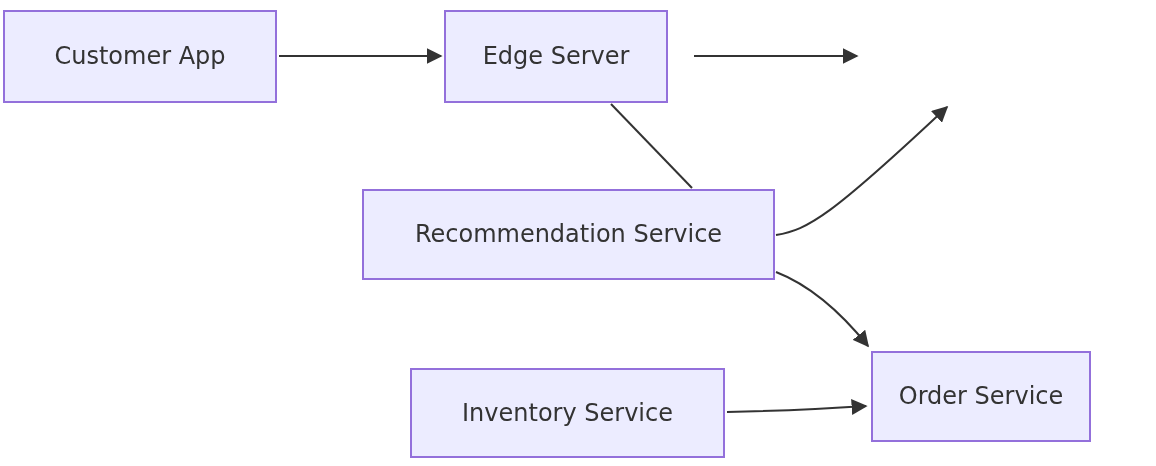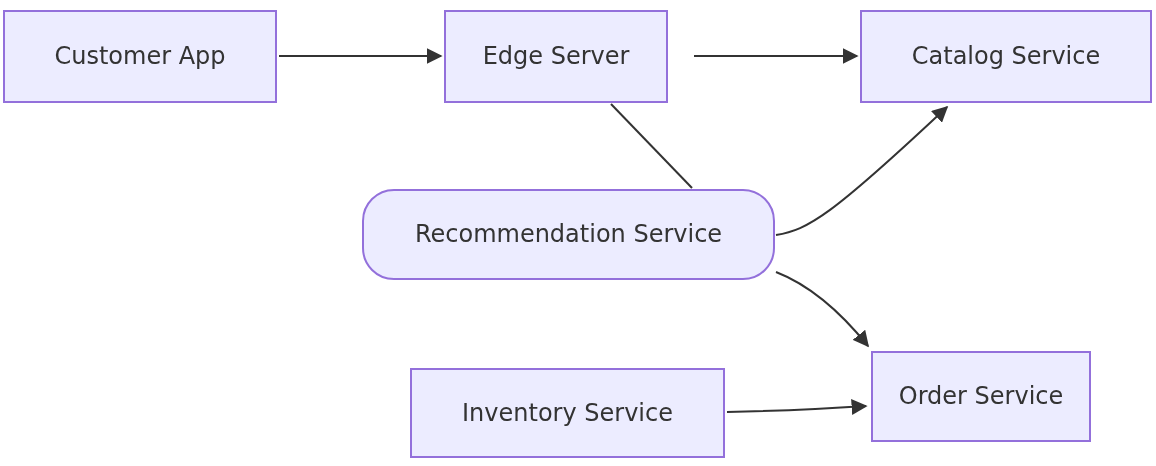--- a/index.html
+++ b/index.html
@@ -45,21 +45,21 @@
   }
   .node .label{
     color:var(--label-text);
     font-size:24px;
     line-height:1.2;
     white-space:nowrap;
   }
   .node-customer-app{left:3px;top:10px;width:274px;height:93px;}
   .node-edge-server{left:444px;top:10px;width:224px;height:93px;}
   .node-catalog-service{left:860px;top:10px;width:292px;height:93px;}
-  .node-recommendation-service{left:362px;top:189px;width:413px;height:91px;border-radius:32px;}
+  .node-recommendation-service{left:362px;top:189px;width:413px;height:91px;}
   .node-inventory-service{left:410px;top:368px;width:315px;height:90px;justify-content:center;}
   .node-order-service{left:871px;top:351px;width:220px;height:91px;}
 </style>
 </head>
 <body>
 
 <div class="canvas">
 
   <svg class="edges" viewBox="0 0 1156 466" xmlns="http://www.w3.org/2000/svg">
     <defs>
@@ -82,23 +82,20 @@
   </svg>
 
   <div class="node node-customer-app">
     <span class="label">Customer App</span>
   </div>
 
   <div class="node node-edge-server">
     <span class="label">Edge Server</span>
   </div>
 
-  <div class="node node-catalog-service">
-    <span class="label">Catalog Service</span>
-  </div>
 
   <div class="node node-recommendation-service">
     <span class="label">Recommendation Service</span>
   </div>
 
   <div class="node node-inventory-service">
     <span class="label">Inventory Service</span>
   </div>
 
   <div class="node node-order-service">

